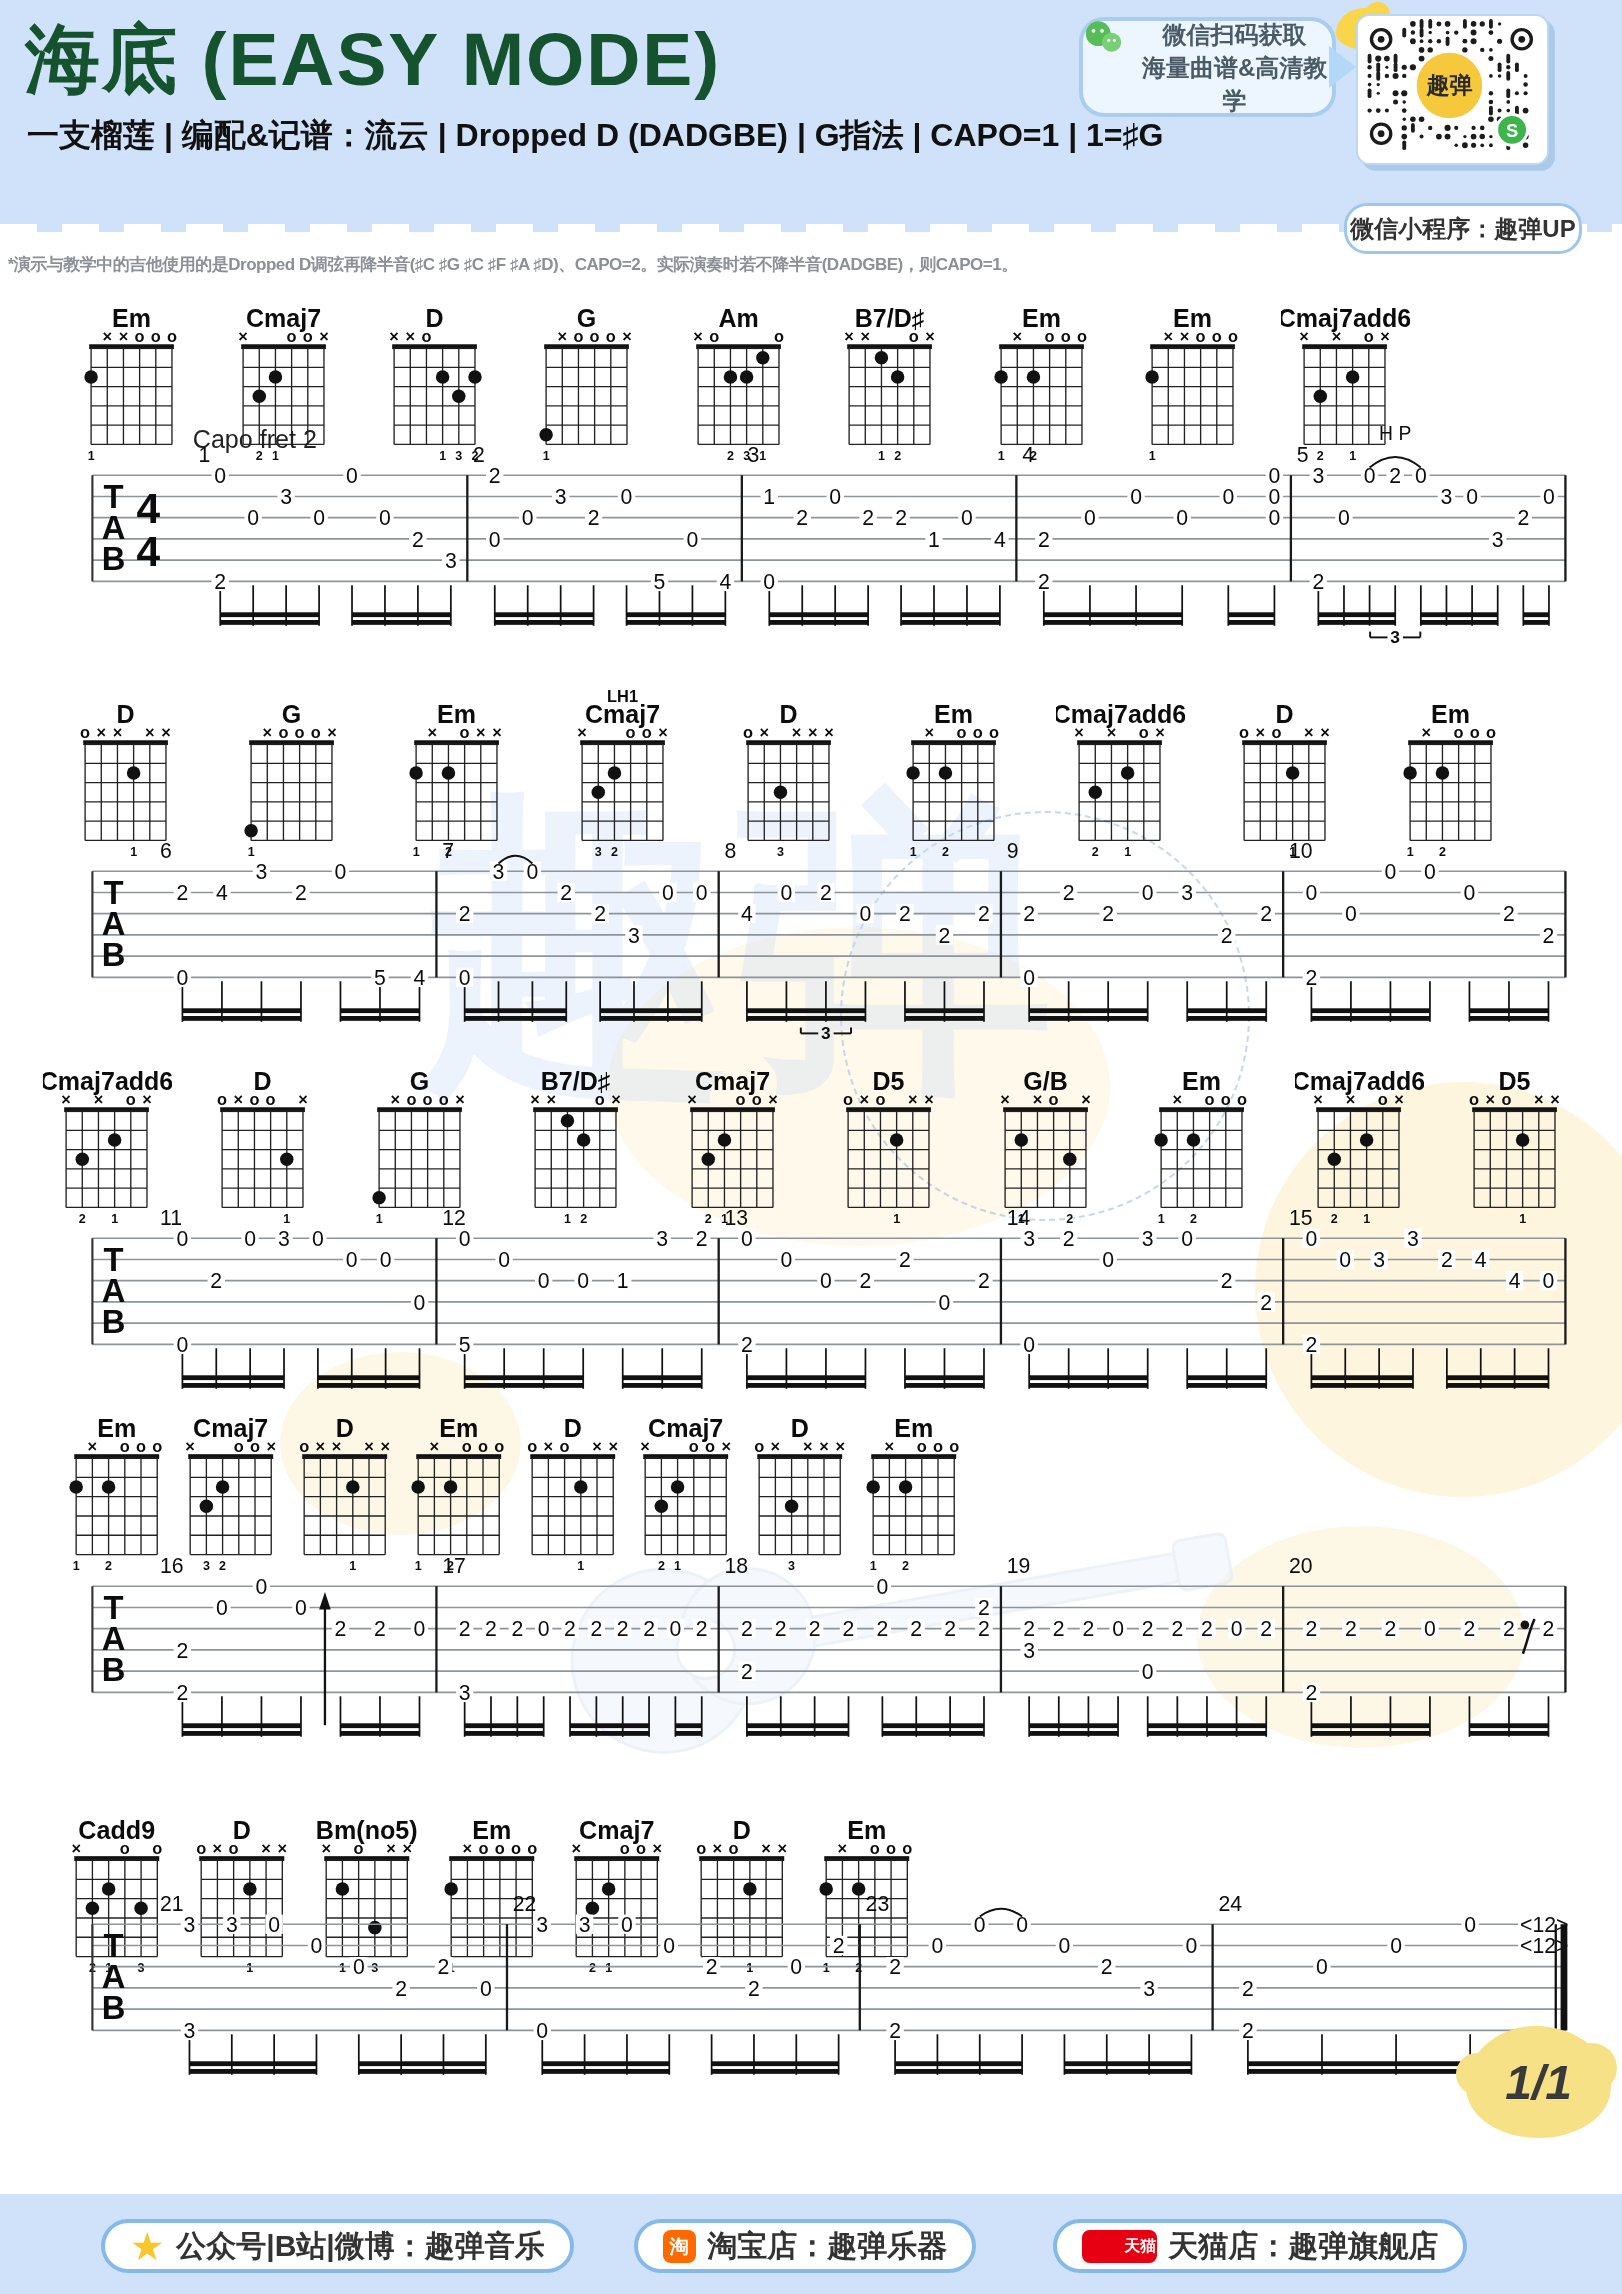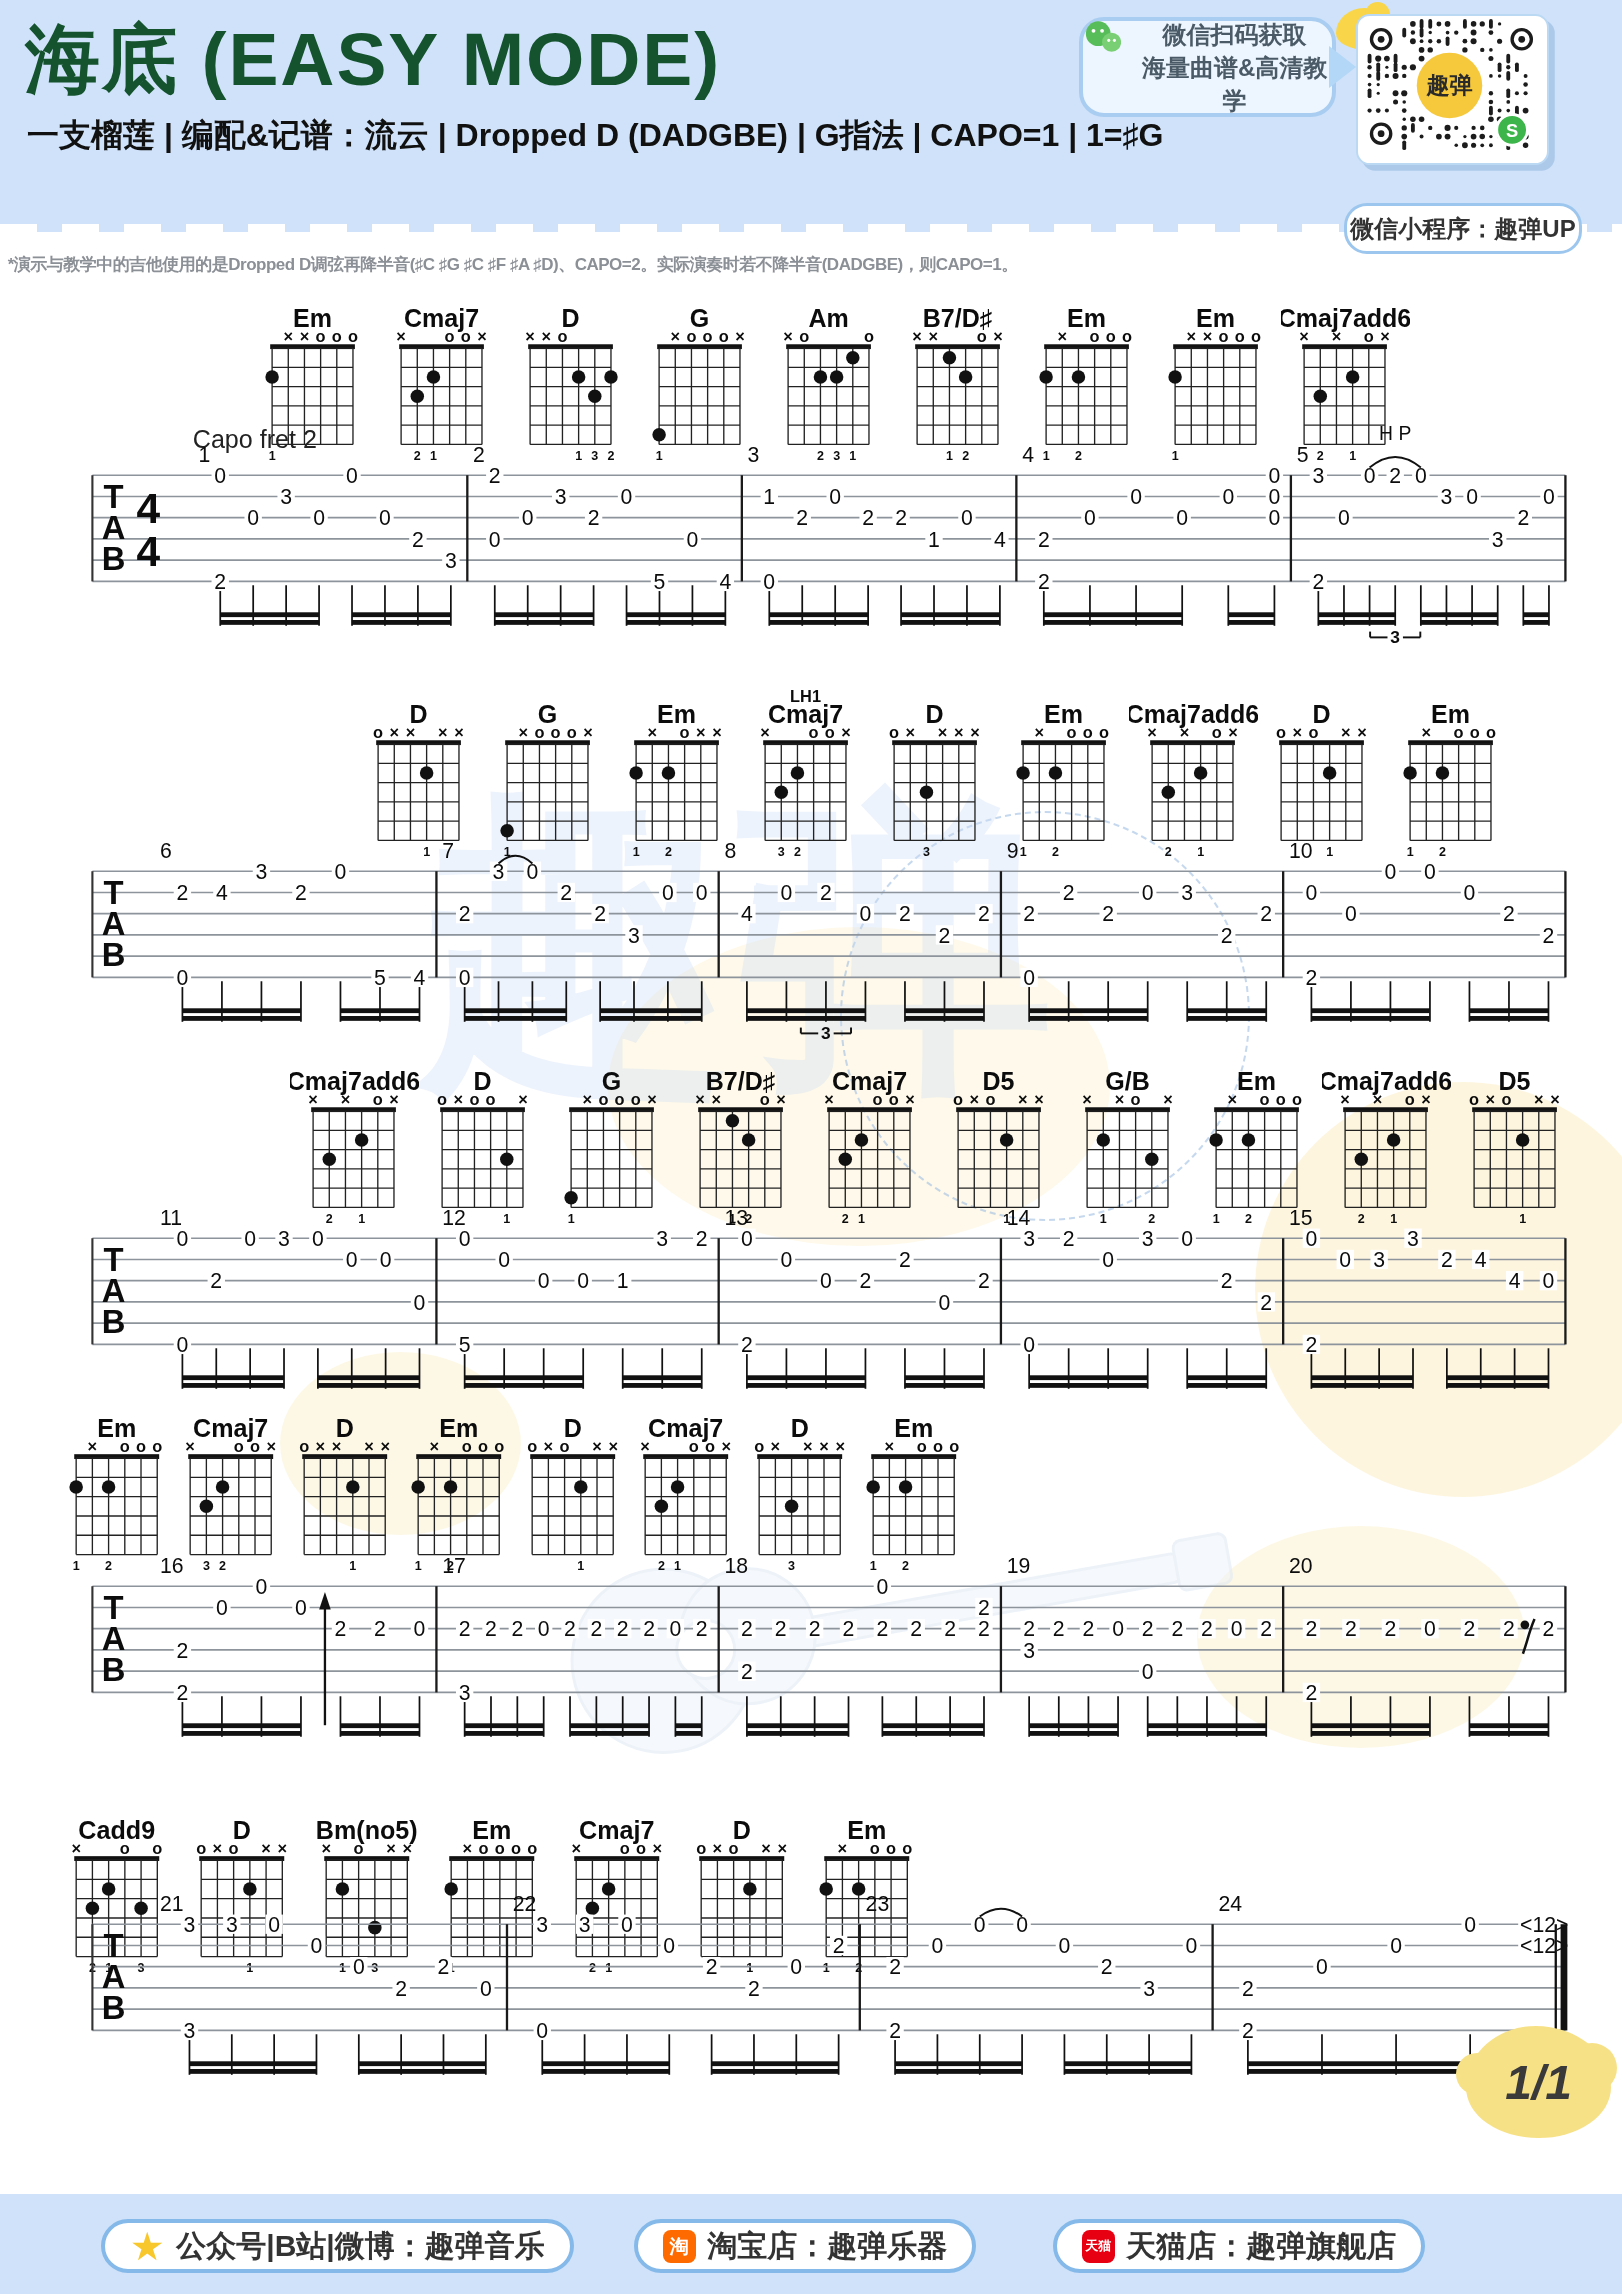--- a/index.html
+++ b/index.html
@@ -21,21 +21,21 @@
           border-radius:50% 50% 45% 55%/60% 60% 40% 40%;}
   .cloud-deco:after{content:"";position:absolute;left:29px;top:-5.8px;width:25px;height:25px;background:#f8d549;border-radius:50%;}
   .mini-pill{position:absolute;left:1344px;top:203px;width:238px;height:51px;background:#fff;
           border:3.9px solid #9cc6ee;border-radius:23px;box-sizing:border-box;display:flex;align-items:center;justify-content:center;
           font-size:24px;font-weight:700;color:#333;z-index:6;}
   .dash-line{position:absolute;left:0;top:224px;width:100%;height:7.7px;
           background:repeating-linear-gradient(90deg,#ffffff 0 37px,rgba(0,0,0,0) 37px 62px);}
   
   .content{position:absolute;left:0;top:232px;width:1622px;height:1962px;background:#ffffff;}
   .note-line{position:absolute;left:7.7px;top:21px;width:1610px;font-size:17px;font-weight:700;color:#8b8f96;letter-spacing:-0.5px;}
-  .chord-row{position:absolute;display:flex;justify-content:flex-end;align-items:flex-end;}
+  .chord-row{position:absolute;display:flex;justify-content:space-between;align-items:flex-end;}
   .cr-1{left:68px;top:60px;width:1342px;}
   .cr-2{left:62px;top:456px;width:1454px;}
   .cr-3{left:43px;top:823px;width:1537px;}
   .cr-4{left:53px;top:1170px;width:911px;}
   .cr-5{left:53px;top:1572px;width:875px;}
   .staff-box{position:absolute;left:48px;width:1529px;height:232px;}
   .st-1{top:189px;} .st-2{top:585px;} .st-3{top:952px;} .st-4{top:1300px;} .st-5{top:1638px;}
   
   .wm{position:absolute;pointer-events:none;}
   .wm-blob{background:rgba(250,233,180,.55);border-radius:50%;}
@@ -49,21 +49,21 @@
   .badge span{position:relative;z-index:2;font-size:48px;font-weight:900;color:#3a3a3a;font-style:italic;}
   
   .footer-band{position:absolute;left:7.7px;right:7.7px;top:2194px;bottom:7.7px;background:#cfe2f9;border-radius:42px;}
   .pill{position:absolute;top:25px;height:54px;background:#fff;border:4.8px solid #85b9e9;border-radius:31px;
         box-sizing:border-box;display:flex;align-items:center;gap:11.6px;padding:0 25px;font-size:30px;font-weight:700;color:#333;}
   .pill-1{left:93px;} .pill-2{left:626px;} .pill-3{left:1045px;}
   .ic-star{font-size:39px;color:#f8c72c;line-height:1;}
   .ic-sq{display:inline-flex;align-items:center;justify-content:center;width:33px;height:33px;border-radius:7.7px;
         color:#fff;font-size:19.3px;font-weight:900;}
   .ic-tao{background:#ff6a00;}
-  .ic-tm{background:#e60012;font-size:13px;line-height:14.5px;text-align:left;}
+  .ic-tm{background:#e60012;font-size:16px;line-height:14.5px;text-align:left;padding-left:42px;}
 </style>
 </head>
 <body>
 
 <div class="page">
 
   <div class="hdr-title">海底 (EASY MODE)</div>
   <div class="hdr-sub">一支榴莲 | 编配&amp;记谱：流云 | Dropped D (DADGBE) | G指法 | CAPO=1 | 1=♯G</div>
 
   <div class="bubble">

